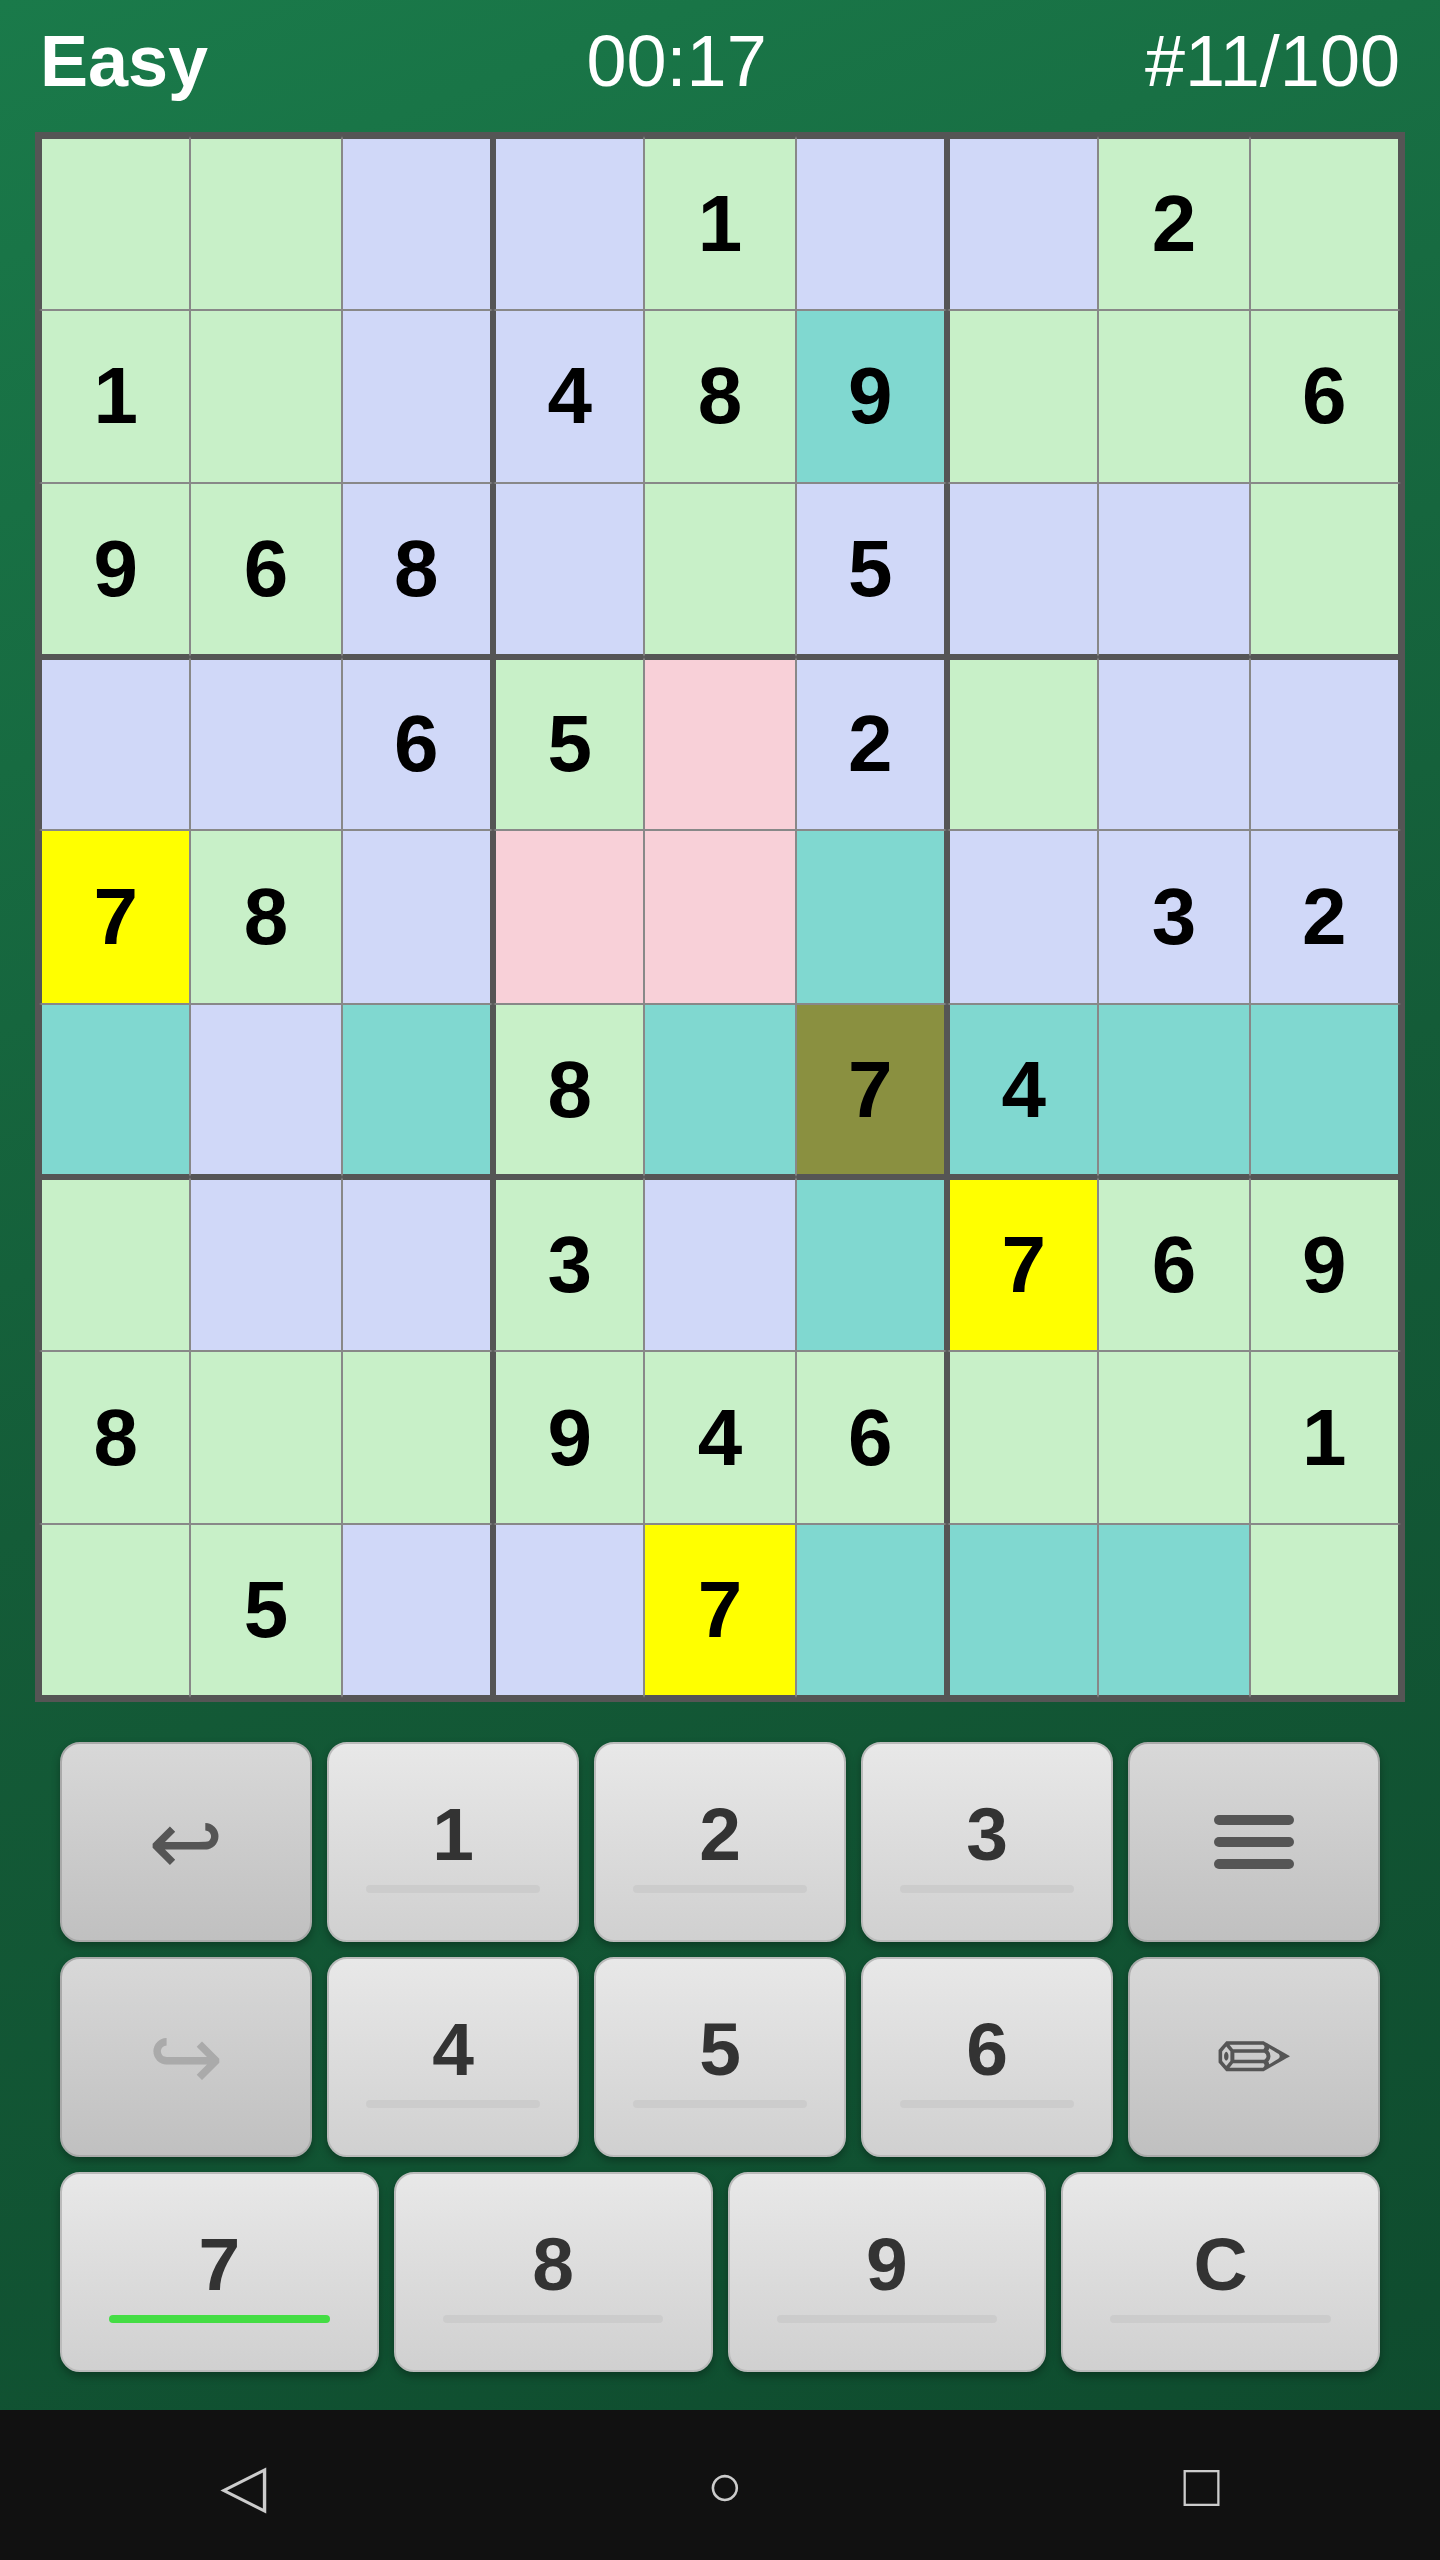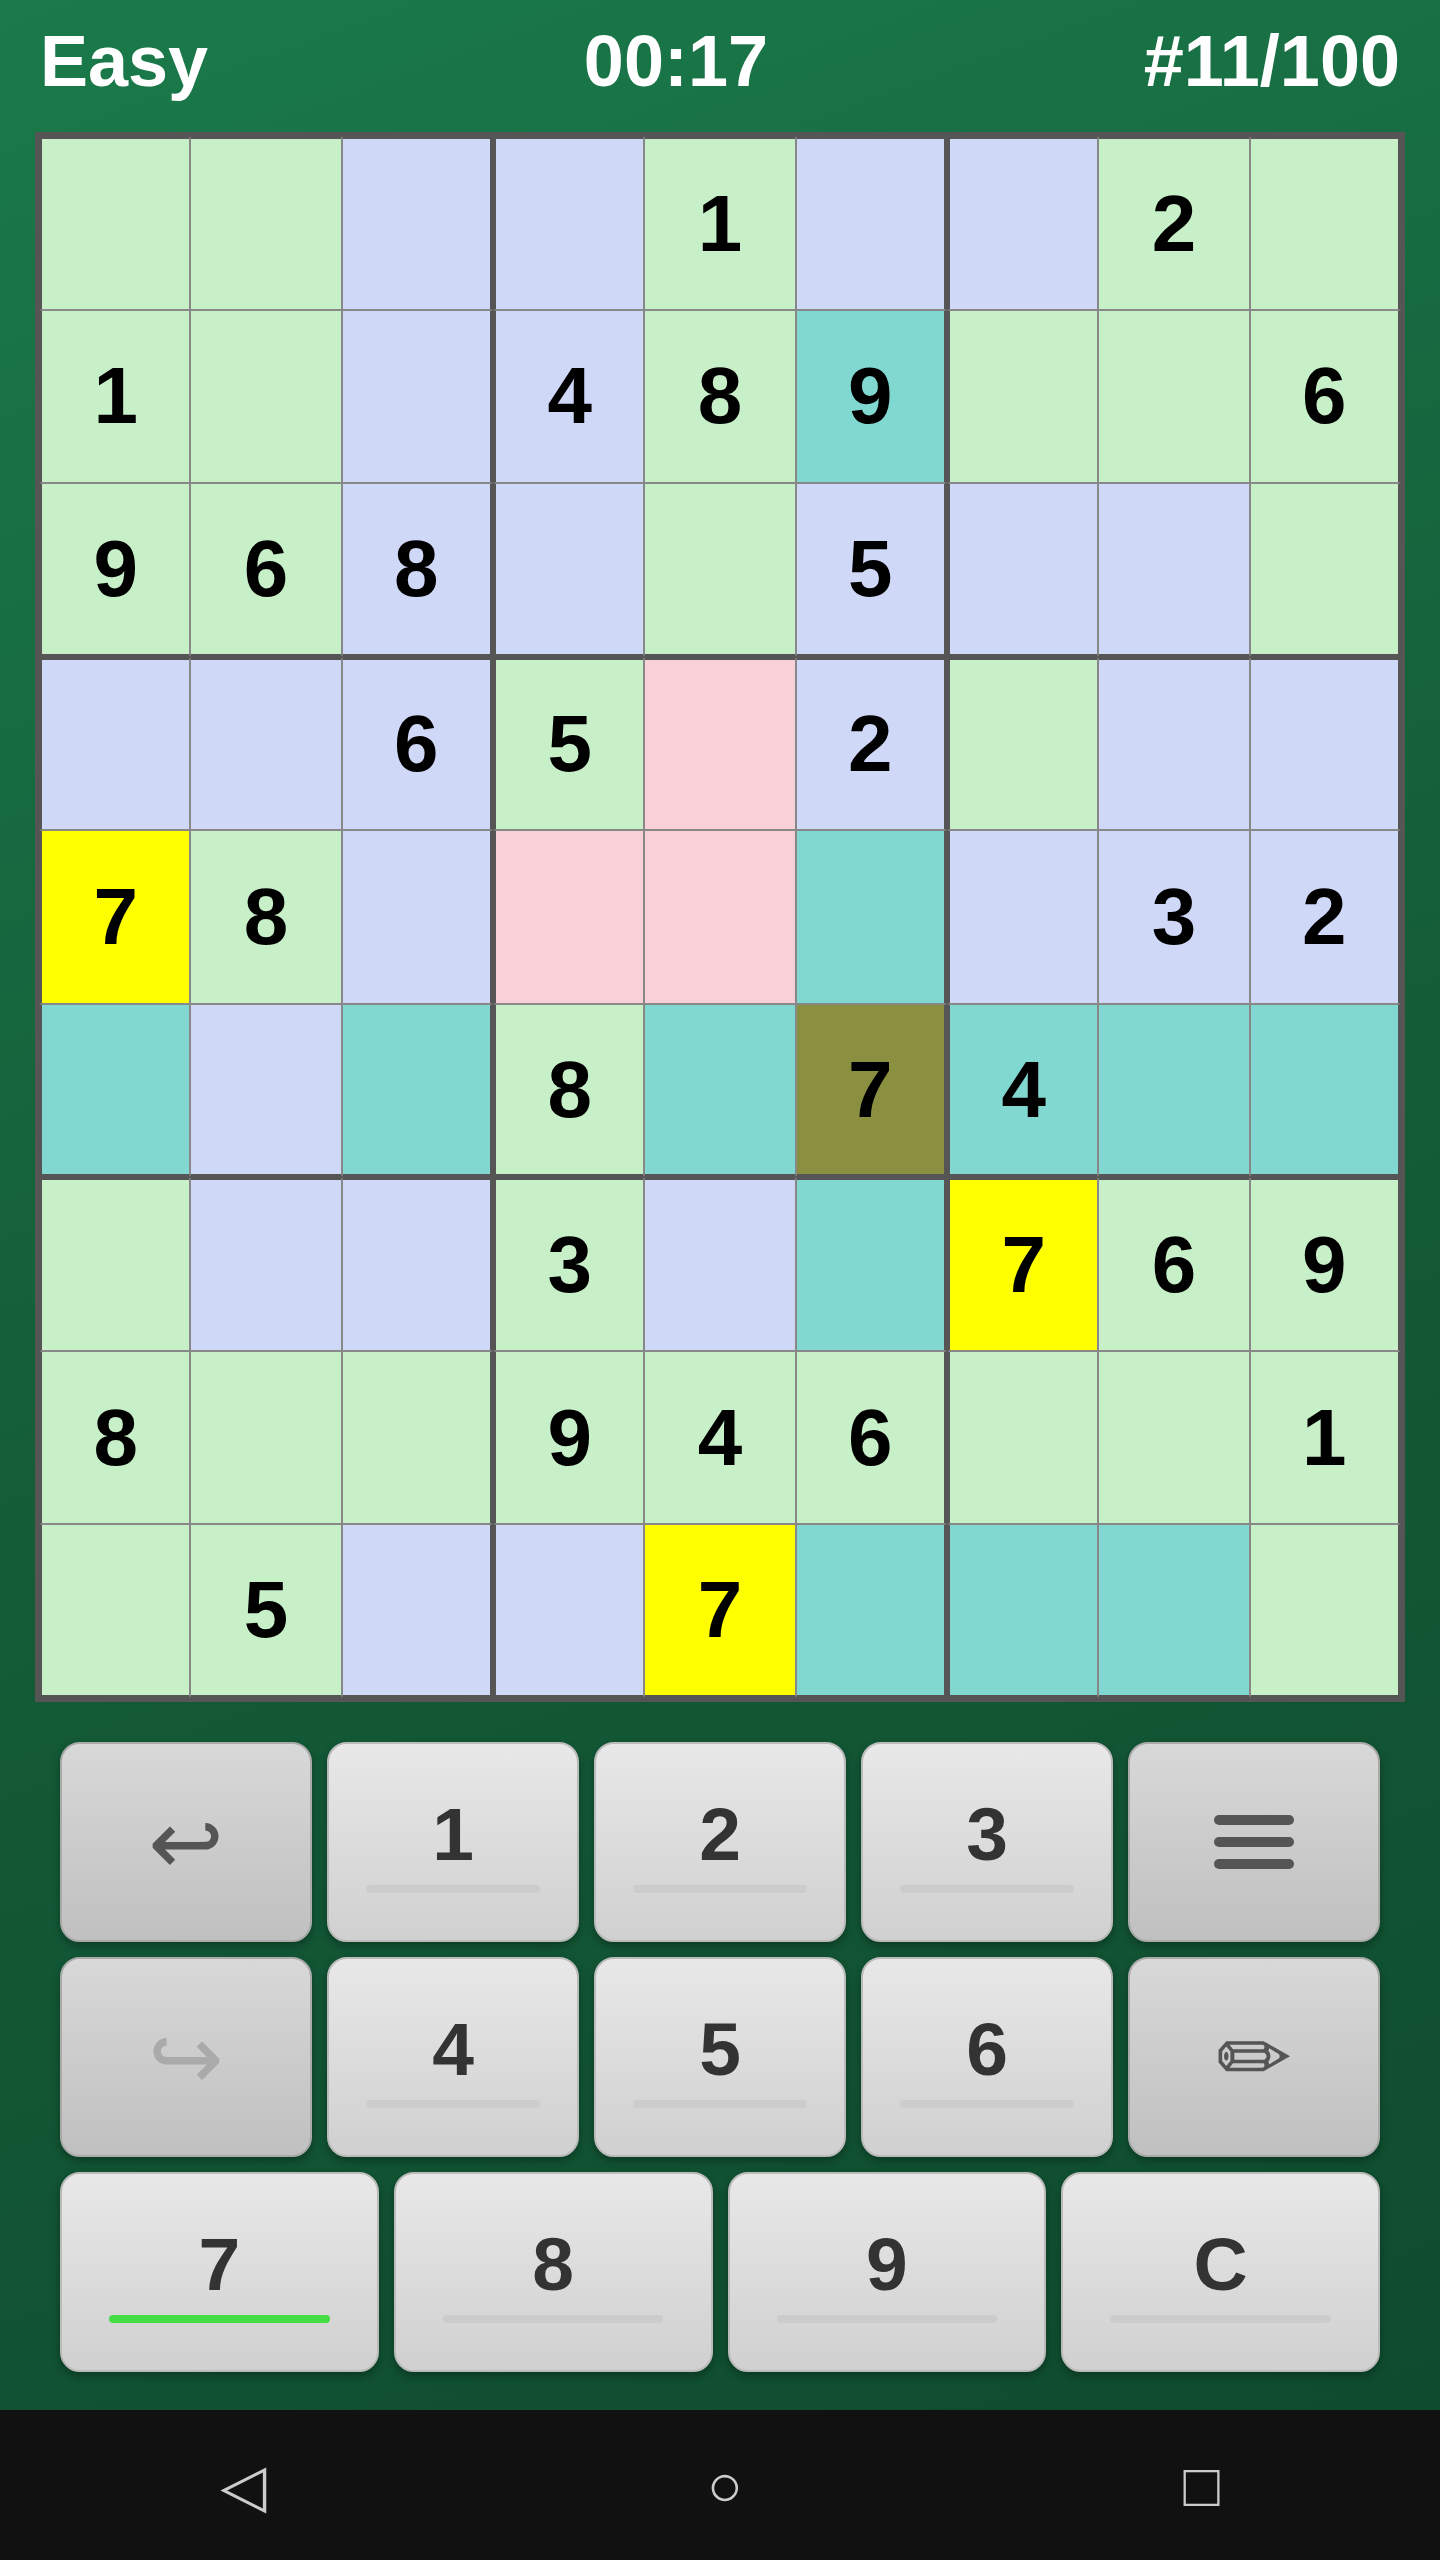--- a/index.html
+++ b/index.html
@@ -22,26 +22,26 @@
       color: white;
     }
 
     .header-title {
       font-size: 72px;
       font-weight: bold;
     }
 
     .header-timer {
       font-size: 72px;
-      font-weight: bold;
+      font-weight: normal;
     }
 
     .header-puzzle {
       font-size: 72px;
-      font-weight: bold;
+      font-weight: normal;
     }
 
     
     .sudoku-container {
       margin: 0 auto;
       padding: 10px 30px;
       display: flex;
       justify-content: center;
     }
 

